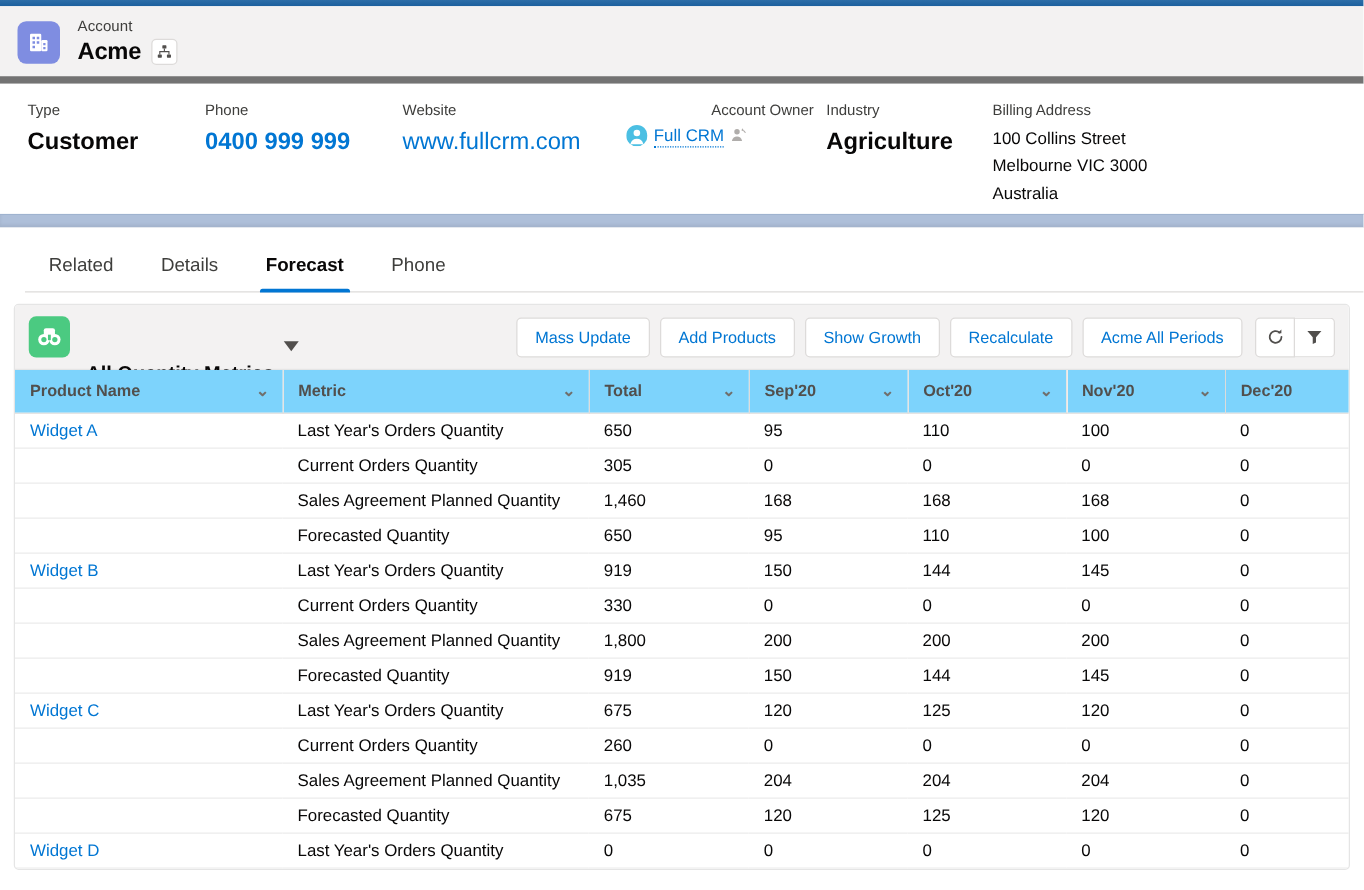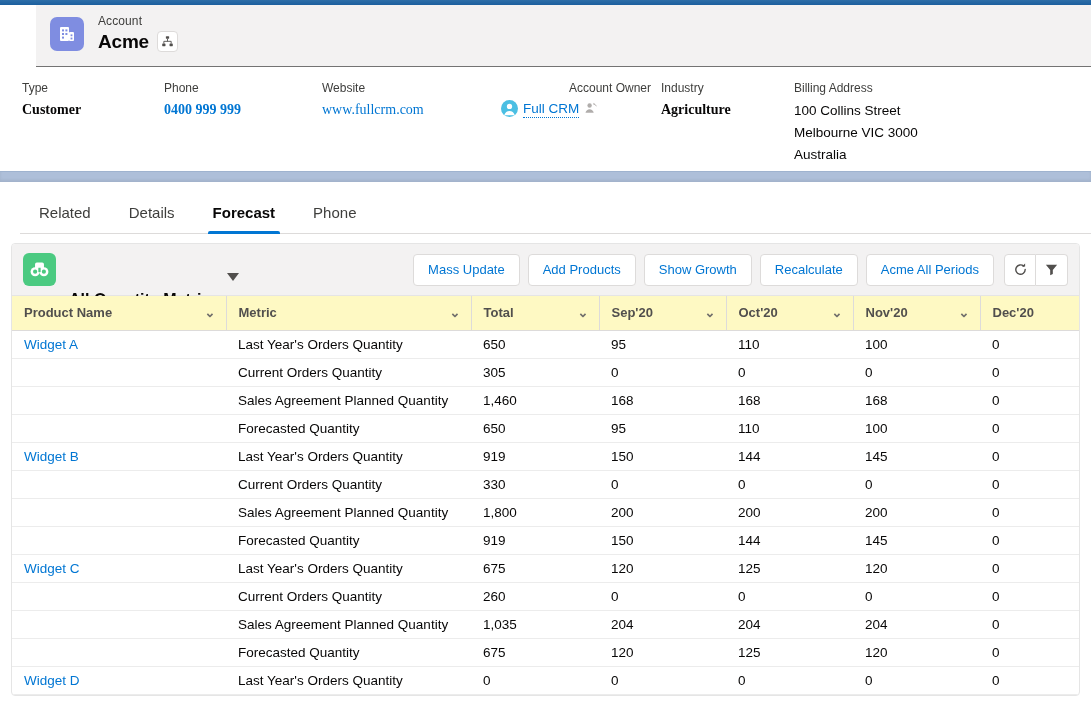--- a/index.html
+++ b/index.html
@@ -14,24 +14,23 @@
   }
   .page { position: relative; width: 1091px; height: 712px; background:#ffffff; overflow:hidden; }
 
   
   .top-strip { height: 5px; background: #1b5f9e; width:100%; }
   .top-strip-inner { height:100%; background:linear-gradient(to bottom,#2d6ea8 0%,#1b5f9e 100%); }
 
   
   .record-header {
     background:#f3f2f2;
-    border-bottom:1px solid #737373;
+    border-bottom:6px solid #737373;
     padding: 10px 0 6px 0;
     height: 62px;
-    margin-left: 36px;
   }
   .rh-inner { display:flex; align-items:center; padding-left:14px; }
   .app-icon {
     width:34px; height:34px; border-radius:7px;
     background:#7f8de1;
     display:flex; align-items:center; justify-content:center;
     flex: 0 0 34px;
   }
   .rh-text { margin-left:14px; line-height:1.15; }
   .rh-obj { font-size:12px; color:#3e3e3c; letter-spacing:.1px; }
@@ -45,21 +44,21 @@
   
   .fields-band {
     background:#ffffff;
     padding: 14px 0 0 14px;
     height: 104px;
     position:relative;
   }
   .fields-row { display:flex;margin-left:8px; }
   .field { padding-right:10px; }
   .field-label { font-size:12px; color:#3e3e3c; margin-bottom:3px; line-height:1.3;}
-  .field-value { font-size:14px; color:#080707; line-height:1.45;font-family:Liberation Serif, serif; }
+  .field-value { font-size:19px; color:#080707; line-height:1.45; }
   .field-value.bold { font-weight:bold; }
   .link { color:#0176d3; text-decoration:none; }
   .owner-value { display:flex; align-items:center; gap:5px; }
   .owner-name { color:#0176d3; border-bottom:1px dotted #0176d3; padding-bottom:1px; font-size:13.5px;}
   .addr-line { font-size:13.5px; line-height:22px; }
 
   
   .band-divider {
     height: 11px;
     background: #aebfd9;
@@ -110,21 +109,21 @@
     background:#fff; border:1px solid #dddbda; width:32px;height:32px;
     display:flex;align-items:center;justify-content:center;cursor:pointer;
   }
   .btn-icon:first-child { border-radius:4px 0 0 4px; }
   .btn-icon:last-child { border-radius:0 4px 4px 0; border-left:none; }
 
   
   .table-scroll { overflow:hidden; width:100%; }
   table.fc { border-collapse:collapse; table-layout:fixed; width:1100px; }
   table.fc th {
-    background:#fef9c3; border-bottom:1px solid #dddbda; border-right:1px solid #dddbda;
+    background:#7dd3fc; border-bottom:1px solid #dddbda; border-right:1px solid #dddbda;
     font-size:13px; font-weight:bold; color:#514f4d; text-align:left;
     padding: 8px 10px 8px 12px; height:34px; vertical-align:middle; position:relative;
   }
   table.fc th .th-inner { display:flex;align-items:center;justify-content:space-between; }
   table.fc th:last-child { border-right:none; }
   table.fc td {
     border-bottom:1px solid #ececec; padding: 6px 10px 6px 12px;
     font-size:13.5px; color:#080707; height:28px; vertical-align:middle;
     white-space:nowrap; overflow:hidden;
   }

